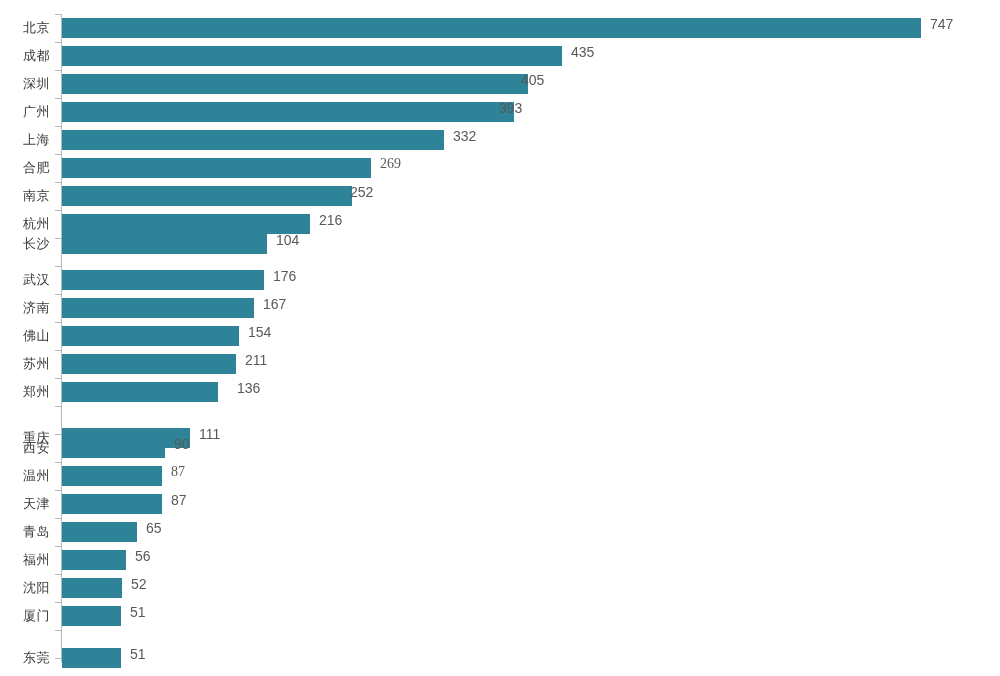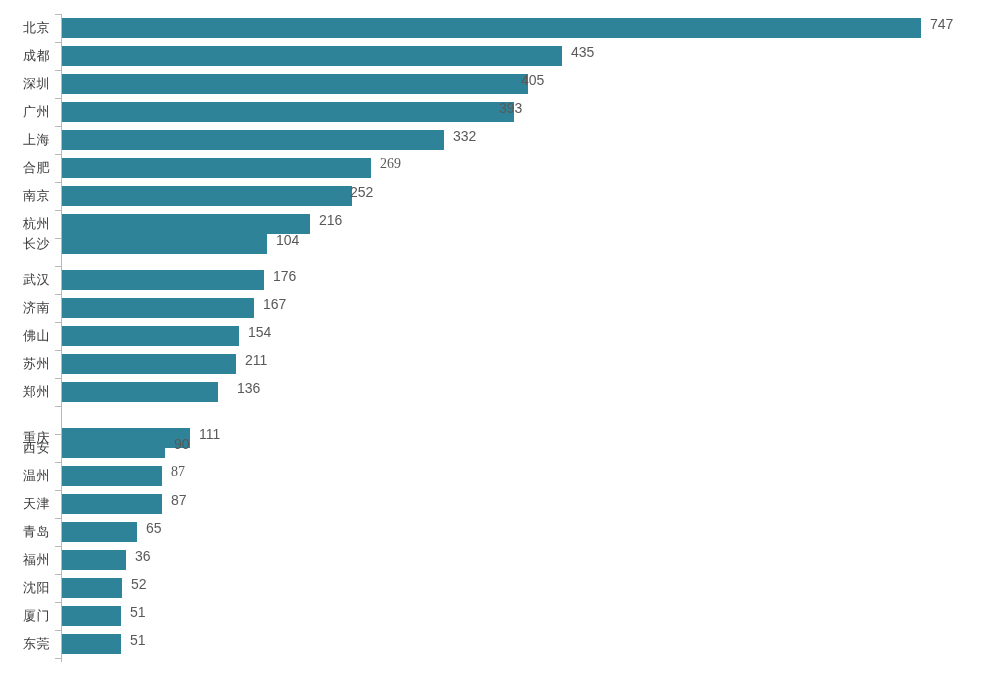--- a/index.html
+++ b/index.html
@@ -248,37 +248,37 @@
           <div class="bar-wrap" style="width: 75px;">
             <div class="bar" title="青岛 65" style="width: 75px; background: rgb(46, 131, 153);"></div>
           </div>
           <div class="bar-value" style="left: 146px;">65</div>
         </div>
         <div class="row" style="top: 546px;">
           <div class="cat-label">福州</div>
           <div class="bar-wrap" style="width: 64px;">
             <div class="bar" title="福州 56" style="width: 64px; background: rgb(46, 131, 153);"></div>
           </div>
-          <div class="bar-value" style="left: 135px;">36</div>
+          <div class="bar-value" style="left: 135px;">56</div>
         </div>
         <div class="row" style="top: 574px;">
           <div class="cat-label">沈阳</div>
           <div class="bar-wrap" style="width: 60px;">
             <div class="bar" title="沈阳 52" style="width: 60px; background: rgb(46, 131, 153);"></div>
           </div>
           <div class="bar-value" style="left: 131px;">52</div>
         </div>
         <div class="row" style="top: 602px;">
           <div class="cat-label">厦门</div>
           <div class="bar-wrap" style="width: 59px;">
             <div class="bar" title="厦门 51" style="width: 59px; background: rgb(46, 131, 153);"></div>
           </div>
           <div class="bar-value" style="left: 130px;">51</div>
         </div>
-        <div class="row" style="top: 630px;">
+        <div class="row" style="top: 644px;">
           <div class="cat-label">东莞</div>
           <div class="bar-wrap" style="width: 59px;">
             <div class="bar" title="东莞 51" style="width: 59px; background: rgb(46, 131, 153);"></div>
           </div>
           <div class="bar-value" style="left: 130px;">51</div>
         </div>
       </div>
   </div>
 </div>
 

